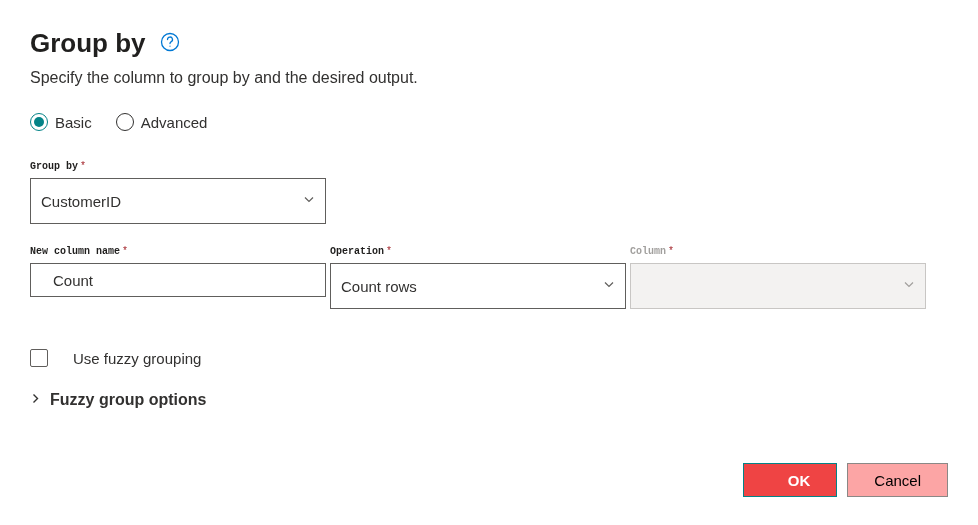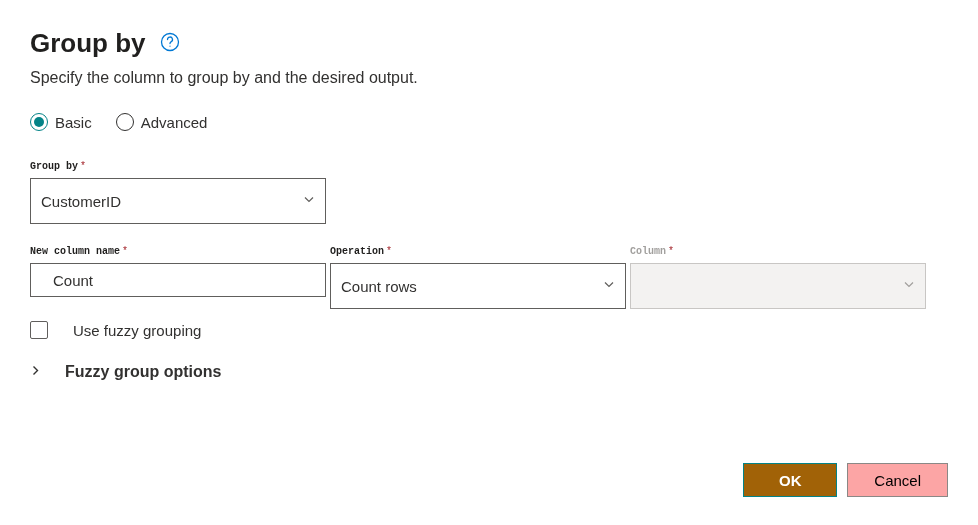--- a/index.html
+++ b/index.html
@@ -39,36 +39,36 @@
       position: absolute; right: 10px; top: 50%; transform: translateY(-50%);
       pointer-events: none; color: #605e5c;
     }
     .select-box.disabled + .select-chevron { color: #a19f9d; }
     .text-input {
       height: 34px; border: 1px solid #605e5c; background: #fff;
       padding: 0 22px; font-size: 15px; color: #323130; width: 100%;
       font-family: inherit;
     }
     .row-1 { margin-bottom: 22px; }
-    .row-2 { display: flex; gap: 4px; margin-bottom: 12px; }
+    .row-2 { display: flex; gap: 4px; margin-bottom: 40px; }
     .col { display: flex; flex-direction: column; }
     .col-1 { width: 296px; }
     .col-2 { width: 296px; }
     .col-3 { width: 296px; }
     .checkbox-row { display: flex; align-items: flex-end; gap: 25px; margin-bottom: 24px; cursor: pointer; }
     .checkbox { width: 18px; height: 18px; border: 1px solid #605e5c; border-radius: 2px; background: #fff; }
     .checkbox-label { font-size: 15px; }
-    .expander { display: flex; align-items: flex-start; gap: 24px; cursor: pointer; font-size: 16px; font-weight: 600; }
+    .expander { display: flex; align-items: flex-start; gap: 9px; cursor: pointer; font-size: 16px; font-weight: 600; }
     .expander-caret { font-size: 14px; font-weight: 400; }
     .footer { position: absolute; right: 30px; bottom: 28px; display: flex; gap: 10px; }
     .btn {
       height: 34px; padding: 0 26px; font-size: 15px; font-family: inherit;
       border: 1px solid #8a8886; background: #fca5a5; cursor: pointer; min-width: 94px;
     }
-    .btn-primary { background: #a16207; color: #fff; border-color: #038387; font-weight: 600; }
+    .btn-primary { background: #ef4444; color: #fff; border-color: #038387; font-weight: 600; text-align: right; }
   </style>
 </head>
 <body>
 
 <div class="header">
   <div class="title">Group by</div>
   <span>
     <svg class="help-icon" viewBox="0 0 20 20" fill="none" stroke="currentColor" stroke-width="1.3">
       <circle cx="10" cy="10" r="8.5"></circle>
       <path d="M7.5 7.5a2.5 2.5 0 1 1 3.5 2.3c-.8.4-1 .9-1 1.7" stroke-linecap="round"></path>

